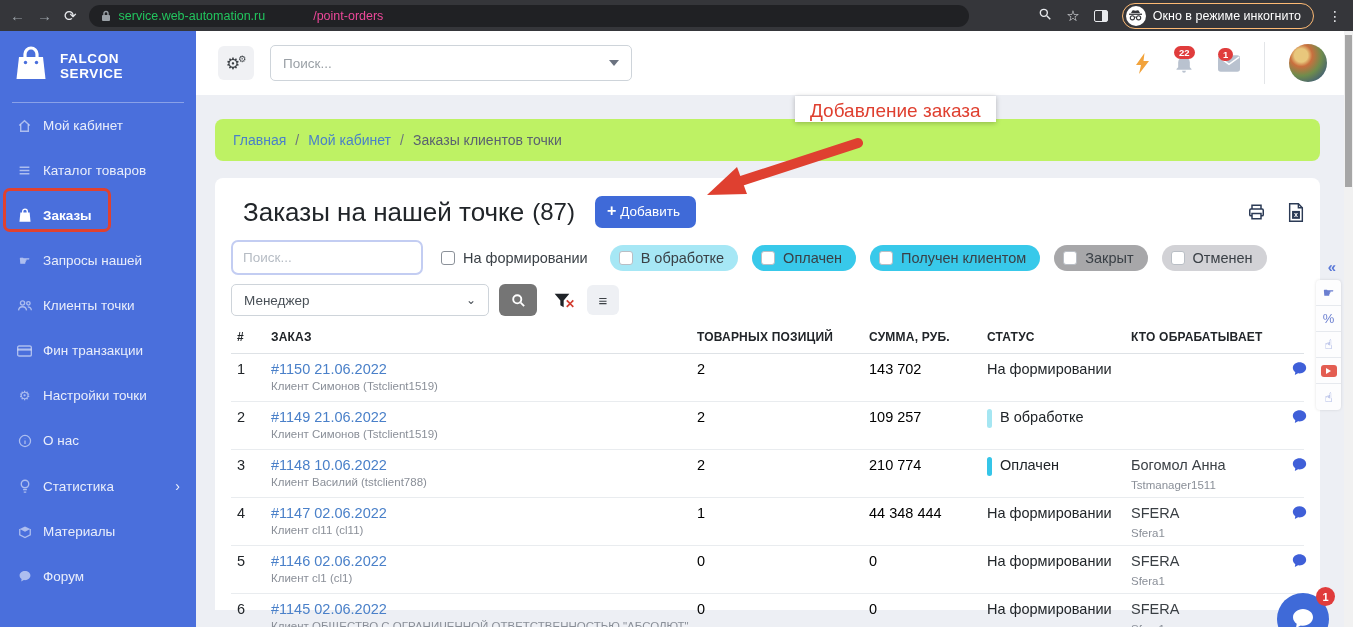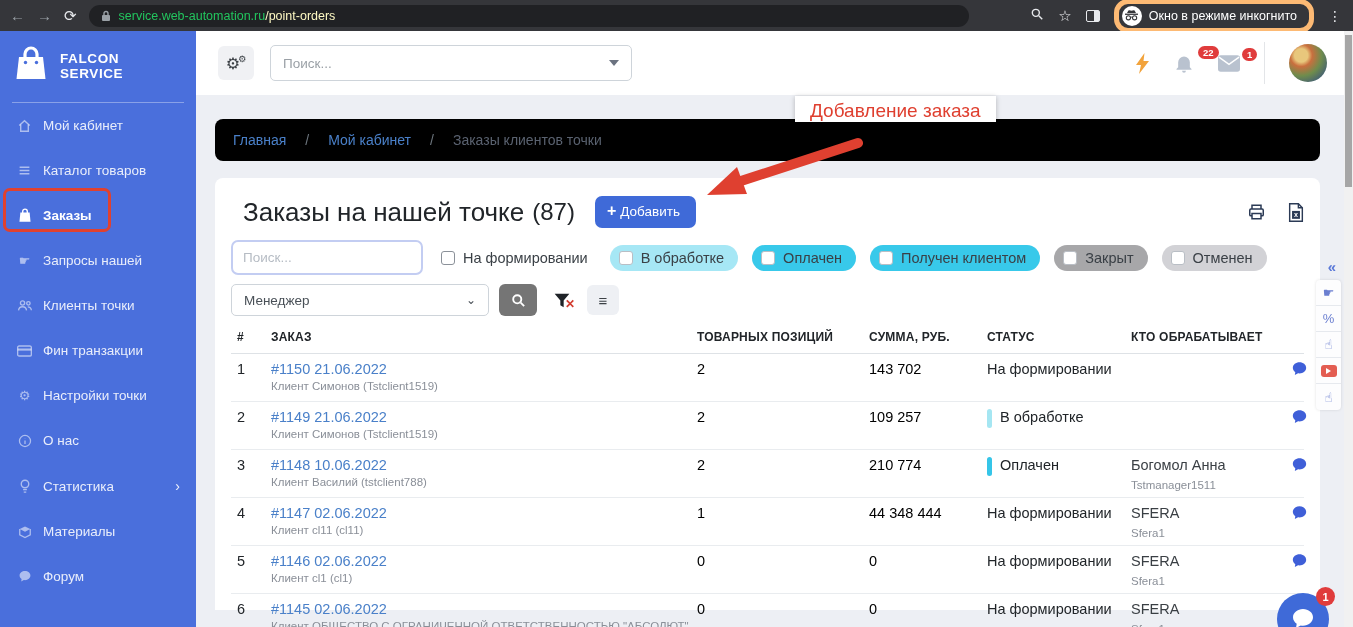--- a/index.html
+++ b/index.html
@@ -6,25 +6,25 @@
   html,body { width:1353px; height:627px; overflow:hidden; font-family:"Liberation Sans","DejaVu Sans",sans-serif; background:#fff; }
   body { position:relative; }
 
   
   .browser-bar { height:31px; background:#35363a; display:flex; align-items:center; padding:0 10px; gap:12px; color:#dee1e6; }
   .nav-glyph { font-size:15px; color:#9aa0a6; cursor:default; }
   .nav-glyph.reload { color:#e8eaed; }
   .url-pill { flex:1; max-width:880px; height:22px; background:#202124; border-radius:11px; display:flex; align-items:center; padding:0 12px; gap:8px; font-size:12.5px; }
   .lock-icon svg { display:block; }
   .url-domain { color:#22c55e; }
-  .url-path { color:#fef9c3; }
+  .url-path { color:#ec4899;margin-left:48px; }
   .browser-right { margin-left:auto; display:flex; align-items:center; gap:14px; }
   .side-panel-icon { width:14px; height:12px; border:1.5px solid #e8eaed; border-radius:2px; position:relative; }
   .side-panel-icon::after { content:""; position:absolute; right:0; top:0; bottom:0; width:5px; background:#e8eaed; }
-  .incog-pill { display:flex; align-items:center; gap:7px; border:5px solid #fdba74; border-radius:14px; padding:2px 12px 2px 3px; color:#fff; font-size:12.5px; }
+  .incog-pill { display:flex; align-items:center; gap:7px; border:1px solid #fdba74; border-radius:14px; padding:2px 12px 2px 3px; color:#fff; font-size:12.5px; }
   .incog-circle { width:20px; height:20px; border-radius:50%; background:#fff; display:flex; align-items:center; justify-content:center; }
   .dots-menu { color:#e8eaed; font-size:14px; letter-spacing:1px; }
 
   
   .app { display:flex; height:596px; }
 
   .sidebar { width:196px; background:#4a6fdc; color:#fff; flex-shrink:0; overflow:hidden; }
   .brand-row { display:flex; align-items:center; gap:12px; padding:14px 14px 15px 14px; }
   .brand-name { font-size:13.5px; font-weight:bold; letter-spacing:.6px; }
   .side-divider { height:1px; background:rgba(255,255,255,.35); margin:0 12px; }
@@ -39,27 +39,27 @@
   .main-col { flex:1; display:flex; flex-direction:column; min-width:0; }
 
   .app-header { height:64px; background:#fff; display:flex; align-items:center; padding:0 26px 0 22px; gap:16px; }
   .gear-btn { width:36px; height:34px; background:#f0f1f4; border-radius:6px; display:flex; align-items:center; justify-content:center; color:#3c4146; font-size:16px; cursor:pointer; }
   .hdr-search { width:362px; height:36px; border:1px solid #ced4da; border-radius:5px; display:flex; align-items:center; padding:0 12px; }
   .hdr-search input { border:none; outline:none; flex:1; font-size:13.5px; color:#495057; font-family:inherit; background:transparent; }
   .hdr-search input::placeholder { color:#9aa0a6; }
   .combo-caret { width:0; height:0; border-left:5px solid transparent; border-right:5px solid transparent; border-top:6px solid #6b7280; }
   .hdr-icons { margin-left:auto; display:flex; align-items:center; gap:24px; }
   .hdr-ic { position:relative; cursor:pointer; display:flex; }
-  .badge { position:absolute; top:-7px; left:24px; background:#e03c3c; color:#fff; font-size:9.5px; font-weight:bold; border-radius:8px; padding:2px 5px; line-height:1; }
+  .badge { position:absolute; top:-7px; left:0; background:#e03c3c; color:#fff; font-size:9.5px; font-weight:bold; border-radius:8px; padding:2px 5px; line-height:1; }
   .hdr-divider { width:1px; height:42px; background:#e3e5e8; }
   .avatar { width:38px; height:38px; border-radius:50%; background:radial-gradient(circle at 32% 30%, #e8c77c 0 18%, #c96f3e 30%, #6f8c4c 55%, #3e5a7a 85%); cursor:pointer; }
 
   .content { flex:1; background:#edeff4; overflow:hidden; padding:24px 33px 0 19px; }
 
-  .breadcrumb { background:#000000; border-radius:8px; height:42px; display:flex; align-items:center; padding:0 18px; gap:19px; font-size:14px; }
+  .breadcrumb { background:#bef264; border-radius:8px; height:42px; display:flex; align-items:center; padding:0 18px; gap:9px; font-size:14px; }
   .bc-link { color:#4a80c9; text-decoration:none; cursor:pointer; }
   .bc-sep { color:#6c757d; }
   .bc-current { color:#5a6270; }
 
   
   .card { background:#fff; border-radius:8px 8px 0 0; margin-top:17px; padding:18px 16px 0 16px; height:432px; position:relative; }
   .title-row { display:flex; align-items:center; gap:20px;margin-left:12px; }
   .page-title { font-size:26px; color:#212529; font-weight:normal; }
   .title-count { font-size:24px; color:#212529; margin-left:-12px; }
   .add-btn { background:#3f6ad8; color:#fff; border:none; border-radius:7px; padding:8px 16px 9px 12px; font-size:13.5px; display:flex; align-items:center; gap:4px; cursor:pointer; font-family:inherit; }

